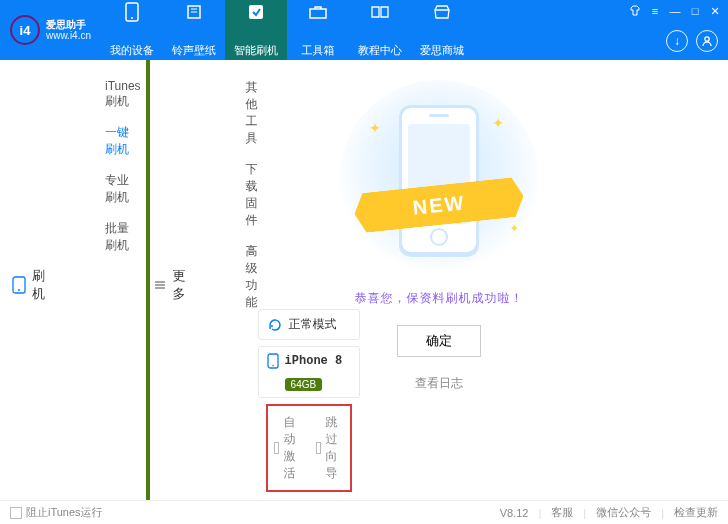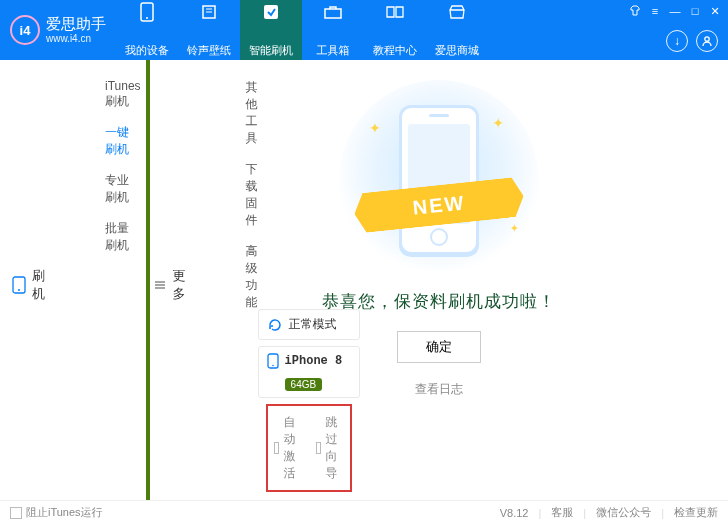--- a/index.html
+++ b/index.html
@@ -7,28 +7,28 @@
 
   .topbar {
     height: 60px;
     background: #0a7ff7;
     display: flex;
     align-items: center;
     position: relative;
   }
   .brand { display: flex; align-items: center; margin-left: 10px; margin-right: 10px; }
   .brand-logo {
-    width: 30px; height: 30px; border: 2px solid #f9a8d4; border-radius: 50%;
+    width: 30px; height: 30px; border: 2px solid #701a75; border-radius: 50%;
     display: flex; align-items: center; justify-content: center;
     color: #fff; font-weight: bold; font-size: 13px;
     margin-right: 6px;
     text-align: center;
   }
   .brand-text { color: #fff; line-height: 1.1; }
-  .brand-name { font-size: 15px; font-weight: normal; }
+  .brand-name { font-size: 10px; font-weight: bold; }
   .brand-url { font-size: 10px; opacity: .9; }
 
   .nav { display: flex; height: 100%; }
   .nav-item {
     width: 62px; height: 100%;
     display: flex; flex-direction: column; align-items: center; justify-content: center;
     color: #fff; cursor: pointer; gap: 22px;
   }
   .nav-item.active { background: #0f766e; }
   .nav-icon { width: 20px; height: 18px; display: flex; align-items: center; justify-content: center; }
@@ -90,21 +90,21 @@
     display:flex; align-items:center; justify-content:center; font-weight:900; color:#fff;
     font-size:20px; letter-spacing:2px; top:85px; left:25px;
     transform: rotate(-6deg);
     clip-path: polygon(6% 0, 94% 0, 100% 50%, 94% 100%, 6% 100%, 0 50%);
   }
   .sparkle { position:absolute; color:#ffd54a; font-size:14px; }
   .sparkle.s1 { top:20px; left:40px; }
   .sparkle.s2 { top:15px; right:45px; }
   .sparkle.s3 { bottom:25px; right:30px; font-size:11px; }
 
-  .success-text { margin-top:30px; font-size:17px; color:#14532d; letter-spacing:1px; }
+  .success-text { margin-top:30px; font-size:12px; color:#8b5cf6; letter-spacing:1px; }
   .ok-btn {
     margin-top:18px; padding:6px 28px; border:1px solid #ccc; background:#fff; cursor:pointer; font-size:13px;
   }
   .view-log { margin-top:18px; font-size:12px; color:#888; cursor:pointer; }
 
   .status {
     height:24px; border-top:1px solid #eee; display:flex; align-items:center;
     font-size:11px; color:#888; padding:0 10px; gap:8px;
   }
   .status .chk { color:#888; font-size:11px; }

